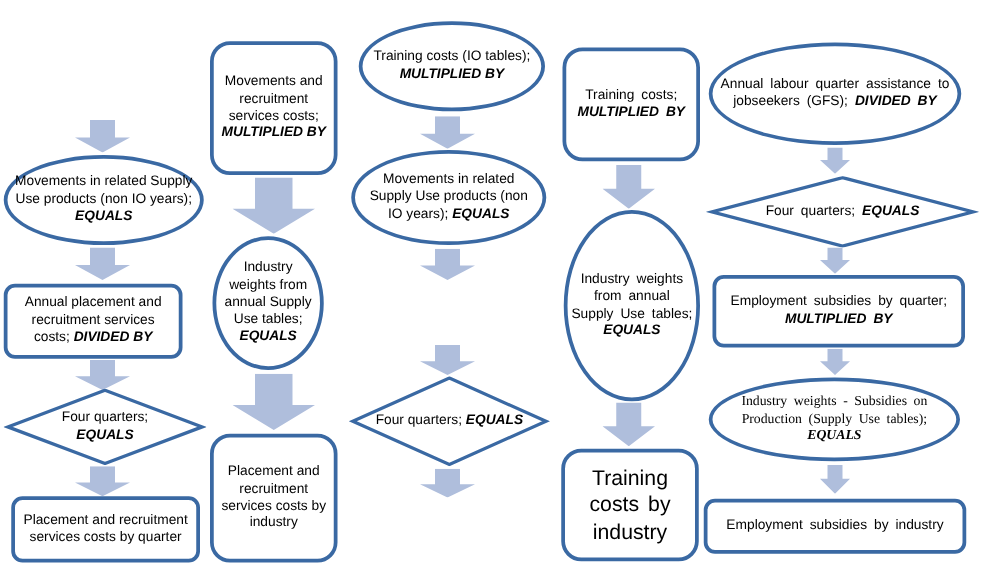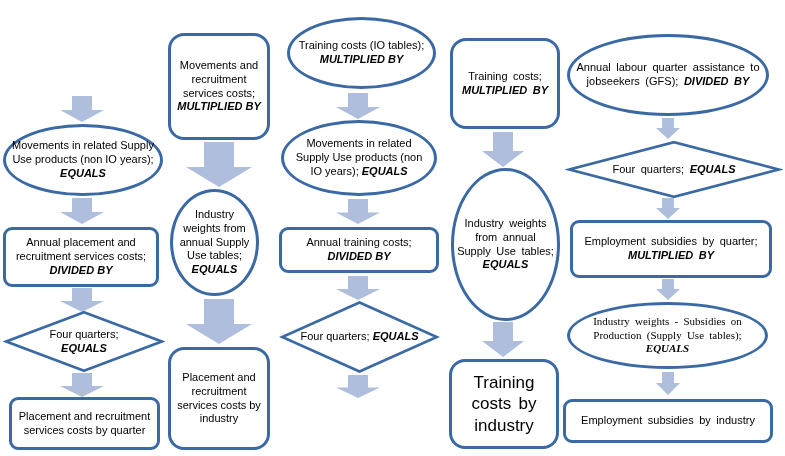--- a/index.html
+++ b/index.html
@@ -29,21 +29,21 @@
   .ws{word-spacing:2.5px;}
   .narrow{max-width:72px;}
   .op{font-weight:bold;font-style:italic;}
   .arrow{position:absolute;}
   .arrow polygon{fill:var(--arrow);}
   
   .c1n1{left:12px;top:7px;width:147px;height:88px;}
   .c1a1{left:60px;top:96px;}
   .c1n2{left:3px;top:124px;width:160px;height:72px;}
   .c1a2{left:60px;top:198px;}
-  .c1n3{left:3px;top:227px;width:156px;height:60px;}
+  .c1n3{left:3px;top:227px;width:143px;height:60px;}
   .c1a3{left:60px;top:288px;}
   .c1n4{left:3px;top:311px;width:162px;height:61px;}
   .c1a4{left:60px;top:373px;}
   .c1n5{left:9px;top:397px;width:151px;height:53px;}
   
   .c2n1{left:168px;top:33px;width:102px;height:107px;}
   .c2a1{left:186px;top:142px;}
   .c2n2{left:170px;top:189px;width:89px;height:107px;}
   .c2a2{left:186px;top:299px;}
   .c2n3{left:168px;top:347px;width:102px;height:103px;}
@@ -128,23 +128,20 @@
   </div>
   <svg class="arrow a-med c3a1" width="44" height="26" viewBox="0 0 44 26">
       <polygon points="12,0 32,0 32,14 44,14 22,26 0,14 12,14"></polygon>
     </svg>
   <div class="node ellipse c3n2">
     <div class="txt"><span>Movements in related Supply Use products (non IO years); </span><span class="op">EQUALS</span></div>
   </div>
   <svg class="arrow a-med c3a2" width="44" height="25" viewBox="0 0 44 26" preserveAspectRatio="none">
       <polygon points="12,0 32,0 32,14 44,14 22,26 0,14 12,14"></polygon>
     </svg>
-  <div class="node r8 c3n3">
-    <div class="txt"><span>Annual training costs; </span><span class="op">DIVIDED BY</span></div>
-  </div>
   <svg class="arrow a-med c3a3" width="44" height="24" viewBox="0 0 44 26" preserveAspectRatio="none">
       <polygon points="12,0 32,0 32,14 44,14 22,26 0,14 12,14"></polygon>
     </svg>
   <div class="node diamond c3n4">
     <svg class="dshape" viewBox="0 0 100 100" preserveAspectRatio="none">
         <polygon points="50,2 98,50 50,98 2,50" vector-effect="non-scaling-stroke"></polygon>
       </svg>
     <div class="txt"><span>Four quarters; </span><span class="op">EQUALS</span></div>
   </div>
   <svg class="arrow a-med c3a4" width="44" height="23" viewBox="0 0 44 26" preserveAspectRatio="none">

